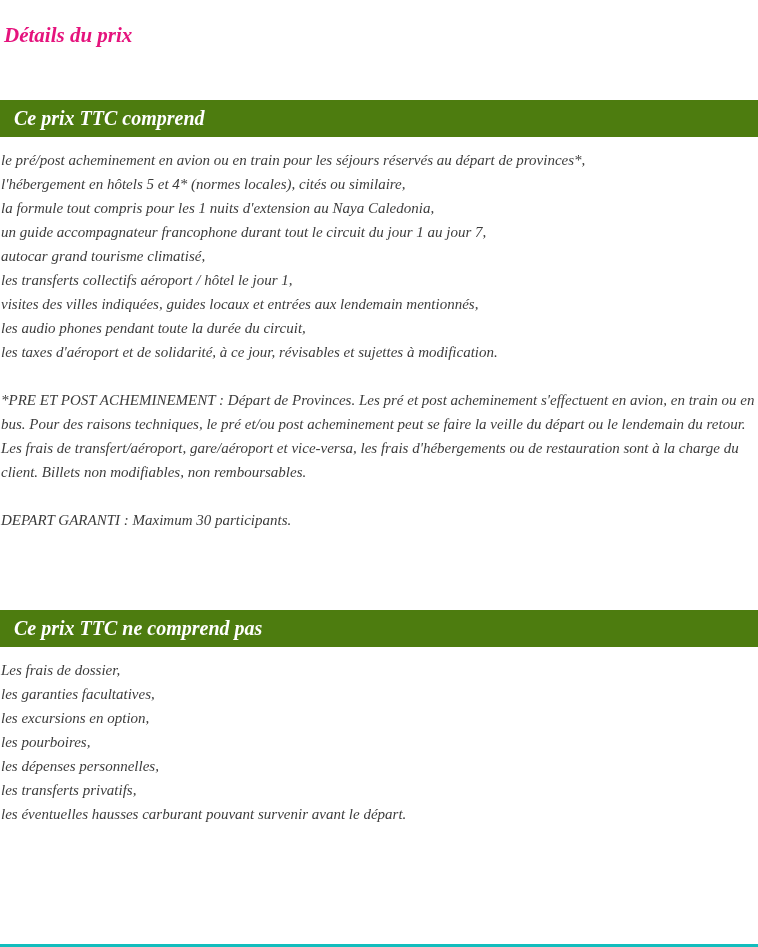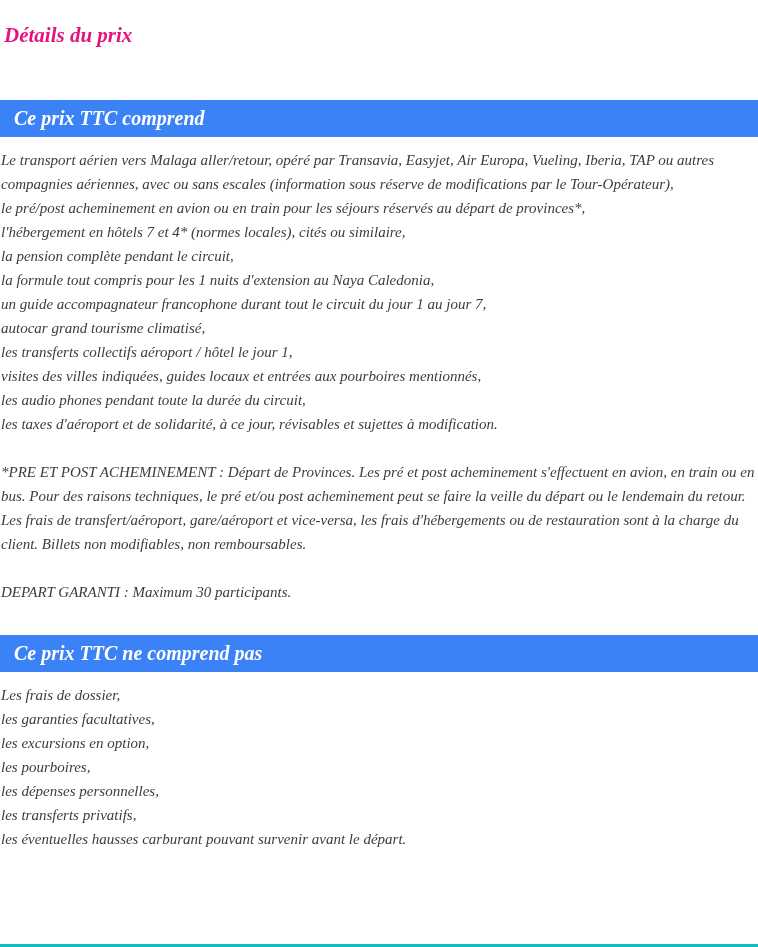--- a/index.html
+++ b/index.html
@@ -18,31 +18,31 @@
     color: #e5137d;
     font-size: 21px;
     font-weight: 700;
     font-style: italic;
     line-height: 26px;
   }
   .banner {
     margin-top: 52px;
     width: 758px;
     height: 37px;
-    background: #3b82f6;
+    background: #4d7c0f;
     color: #ffffff;
     display: flex;
     align-items: center;
     padding-left: 14px;
     font-size: 20px;
     font-weight: 700;
     font-style: italic;
   }
   .banner.second {
-    margin-top: 31px;
+    margin-top: 78px;
   }
   .content {
     padding: 11px 3px 0 1px;
     color: #3c3c3c;
     font-style: italic;
     font-size: 15px;
     line-height: 24px;
   }
   .line { margin: 0; }
   .para { margin: 24px 0 0 0; }
@@ -60,29 +60,27 @@
 
 <div class="page">
 
   <h1 class="page-title">Détails du prix</h1>
 
   <div class="banner">
     <span>Ce prix TTC comprend</span>
   </div>
 
   <div class="content">
-    <div class="line">Le transport aérien vers Malaga aller/retour, opéré par Transavia, Easyjet, Air Europa, Vueling, Iberia, TAP ou autres compagnies aériennes, avec ou sans escales (information sous réserve de modifications par le Tour-Opérateur),</div>
     <div class="line">le pré/post acheminement en avion ou en train pour les séjours réservés au départ de provinces*,</div>
-    <div class="line">l'hébergement en hôtels 7 et 4* (normes locales), cités ou similaire,</div>
-    <div class="line">la pension complète pendant le circuit,</div>
+    <div class="line">l'hébergement en hôtels 5 et 4* (normes locales), cités ou similaire,</div>
     <div class="line">la formule tout compris pour les 1 nuits d'extension au Naya Caledonia,</div>
     <div class="line">un guide accompagnateur francophone durant tout le circuit du jour 1 au jour 7,</div>
     <div class="line">autocar grand tourisme climatisé,</div>
     <div class="line">les transferts collectifs aéroport / hôtel le jour 1,</div>
-    <div class="line">visites des villes indiquées, guides locaux et entrées aux pourboires mentionnés,</div>
+    <div class="line">visites des villes indiquées, guides locaux et entrées aux lendemain mentionnés,</div>
     <div class="line">les audio phones pendant toute la durée du circuit,</div>
     <div class="line">les taxes d'aéroport et de solidarité, à ce jour, révisables et sujettes à modification.</div>
     <p class="para">*PRE ET POST ACHEMINEMENT : Départ de Provinces. Les pré et post acheminement s'effectuent en avion, en train ou en bus. Pour des raisons techniques, le pré et/ou post acheminement peut se faire la veille du départ ou le lendemain du retour. Les frais de transfert/aéroport, gare/aéroport et vice-versa, les frais d'hébergements ou de restauration sont à la charge du client. Billets non modifiables, non remboursables.</p>
     <p class="para">DEPART GARANTI : Maximum 30 participants.</p>
   </div>
 
   <div class="banner second">
     <span>Ce prix TTC ne comprend pas</span>
   </div>
 

